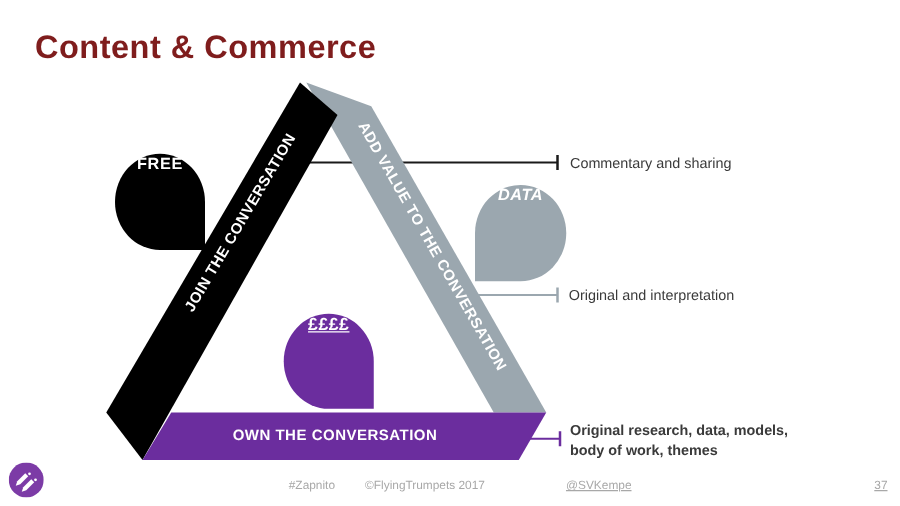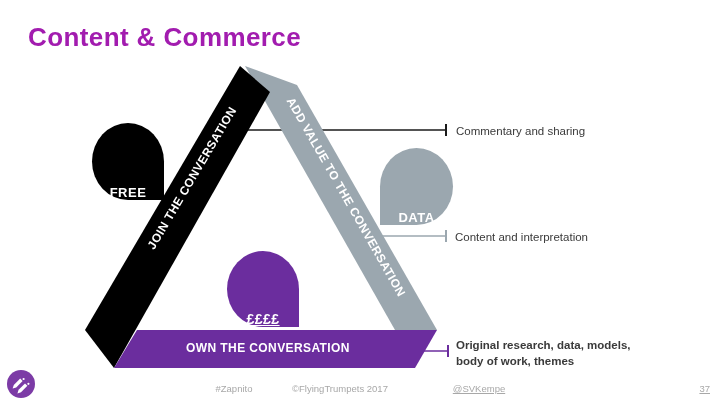--- a/index.html
+++ b/index.html
@@ -6,48 +6,48 @@
   .slide{
     position:relative;
     width:720px;height:405px;
     background:#ffffff;
     overflow:hidden;
     font-family:"Liberation Sans", sans-serif;
   }
   .page-title{
     position:absolute;left:28px;top:22px;
     font-size:26px;line-height:30px;font-weight:bold;
-    letter-spacing:0.4px;color:#a21caf;
+    letter-spacing:0.4px;color:#7f1d1d;
   }
   .diagram-svg{position:absolute;left:0;top:0;}
   .band-label{
     font-family:"Liberation Sans", sans-serif;
     font-size:12px;font-weight:bold;letter-spacing:0.4px;
     fill:#ffffff;
   }
   .blob{
-    position:absolute;display:flex;align-items:flex-end;justify-content:center;
+    position:absolute;display:flex;align-items:flex-start;justify-content:center;
     color:#ffffff;font-weight:bold;font-size:13px;letter-spacing:0.5px;
   }
   .blob-free{left:92px;top:123px;width:72px;height:77px;background:#000000;border-radius:50% 50% 0 50%;}
-  .blob-data{left:380px;top:148px;width:73px;height:77px;background:#9BA7AF;border-radius:50% 50% 50% 0;}
+  .blob-data{left:380px;top:148px;width:73px;height:77px;background:#9BA7AF;border-radius:50% 50% 50% 0;font-style:italic;}
   .blob-money{left:227px;top:251px;width:72px;height:76px;background:#6B2D9E;border-radius:50% 50% 0 50%;}
   .blob-money .blob-label{font-size:14px;text-decoration:underline;}
   .annotation{
     position:absolute;font-size:11.5px;line-height:16px;color:#3a3a3a;
     white-space:nowrap;
   }
   .annotation span{display:block;}
   .anno-commentary{left:456px;top:123px;text-align:center;}
   .anno-analysis{left:455px;top:229px;}
   .anno-research{left:456px;top:337px;font-weight:bold;}
   .footer-item{
     position:absolute;top:383px;font-size:9.5px;color:#a8a8a8;
   }
-  .footer-hashtag{left:184px;width:100px;text-align:center;}
+  .footer-hashtag{left:168px;width:100px;text-align:right;}
   .footer-copyright{left:279px;width:122px;text-align:center;}
   .footer-handle{left:429px;width:100px;text-align:center;text-decoration:underline;}
   .footer-page{left:680px;width:30px;text-align:right;text-decoration:underline;}
   .logo{position:absolute;left:7px;top:370px;width:28px;height:28px;}
 </style>
 </head>
 <body>
 
 <div class="slide">
 
@@ -82,21 +82,21 @@
     <span class="blob-label">DATA</span>
   </div>
   <div class="blob blob-money">
     <span class="blob-label">££££</span>
   </div>
 
   <div class="annotation anno-commentary">
     <span>Commentary and sharing</span>
   </div>
   <div class="annotation anno-analysis">
-    <span>Content and interpretation</span>
+    <span>Original and interpretation</span>
   </div>
   <div class="annotation anno-research">
     <span>Original research, data, models,</span>
     <span>body of work, themes</span>
   </div>
 
   <div class="footer-item footer-hashtag">#Zapnito</div>
   <div class="footer-item footer-copyright">©FlyingTrumpets 2017</div>
   <div class="footer-item footer-handle">@SVKempe</div>
   <div class="footer-item footer-page">37</div>

